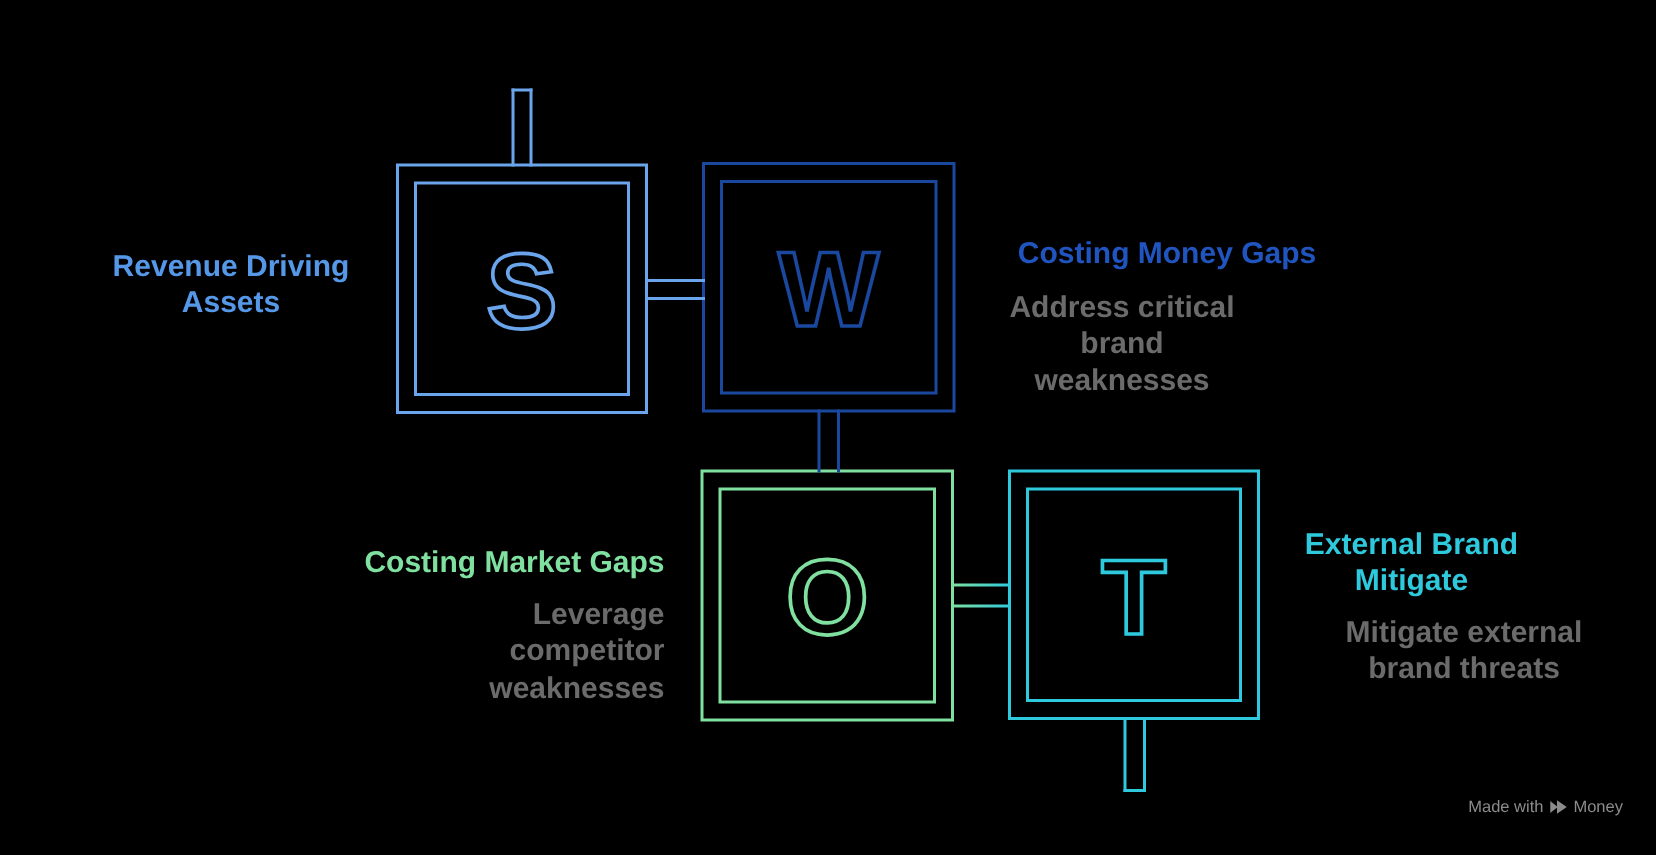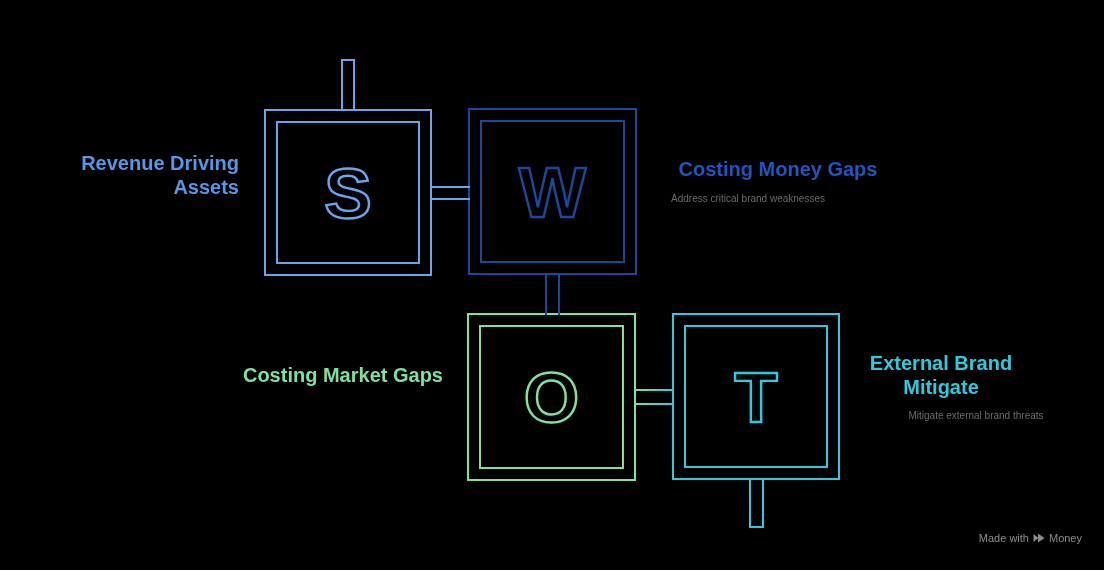--- a/index.html
+++ b/index.html
@@ -43,21 +43,21 @@
   .tube-grad .bar.top{top:0;}
   .tube-grad .bar.bottom{bottom:0;}
   
   .q-title{
     position:absolute;
     font-size:20px;font-weight:bold;line-height:1.2;
     color:var(--c);
   }
   .q-desc{
     position:absolute;
-    font-size:10px;font-weight:normal;line-height:1.22;
+    font-size:20px;font-weight:bold;line-height:1.22;
     color:var(--c);
   }
   .align-right{text-align:right;}
   .align-left{text-align:center;}
   
   .footer{
     position:absolute;
     right:22px;top:532px;
     font-size:11px;
     color:var(--c);
@@ -105,26 +105,27 @@
 
   <div class="tube tube-open-vert" style="left: 545px; top: 273px; width: 15px; height: 42px; --c: #1A489E;"></div>
 
   <div class="tube tube-grad" style="left: 634px; top: 389px; width: 40px; height: 16px; --c: #7FE09F; --c2: #2EC9DC;">
     <div class="bar top"></div>
     <div class="bar bottom"></div>
   </div>
 
   <div class="tube tube-cap-bottom" style="left: 749px; top: 478px; width: 15px; height: 50px; --c: #2EC9DC;"></div>
 
-  <div class="q-title align-right" style="left: 69px; top: 151px; width: 170px; --c: #5598E8;">Revenue Driving Assets</div>
+  <div class="q-title align-right" style="left: 69px; top: 166px; width: 170px; text-align: center; --c: #5598E8;">Revenue Driving Assets</div>
 
   <div class="q-title align-left" style="left: 663px; top: 157px; width: 230px; --c: #2055C0;">Costing Money Gaps</div>
   <div class="q-desc align-left" style="left: 663px; top: 193px; width: 170px; --c: #6B6B6B;">Address critical brand weaknesses</div>
 
   <div class="q-title align-right" style="left: 233px; top: 363px; width: 210px; --c: #7FE09F;">Costing Market Gaps</div>
+  <div class="q-desc align-right" style="left: 283px; top: 398px; width: 160px; --c: #6B6B6B;">Leverage competitor weaknesses</div>
 
   <div class="q-title align-left" style="left: 866px; top: 351px; width: 150px; --c: #2EC9DC;">External Brand Mitigate</div>
   <div class="q-desc align-left" style="left: 866px; top: 410px; width: 180px; margin-left: 20px; --c: #6B6B6B;">Mitigate external brand threats</div>
 
   <div class="footer" style="--c: #8C8C8C;">
     <span>Made with</span>
     <svg width="12" height="10" viewBox="0 0 12 10">
       <path d="M0.5 1 L5.5 5 L0.5 9 Z" fill="#8C8C8C"></path>
       <path d="M5 0.5 L11.5 5 L5 9.5 Z" fill="#8C8C8C"></path>
     </svg>

